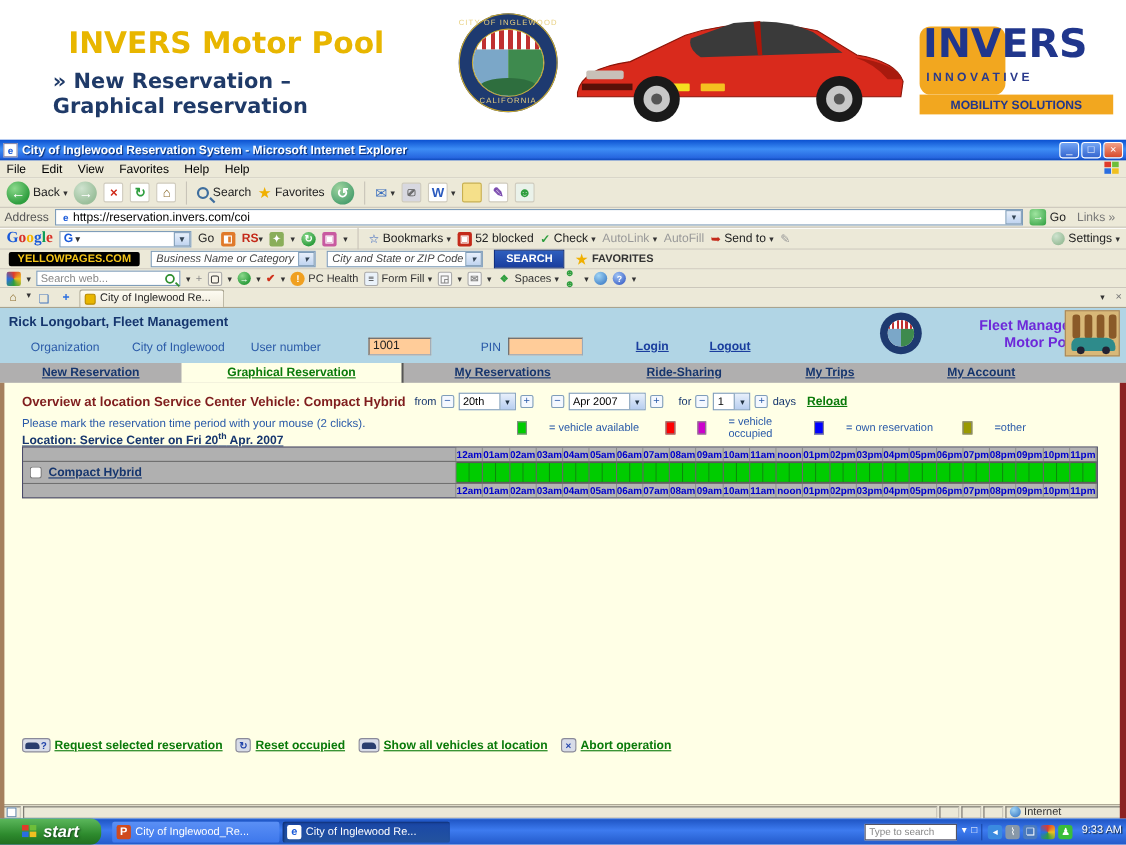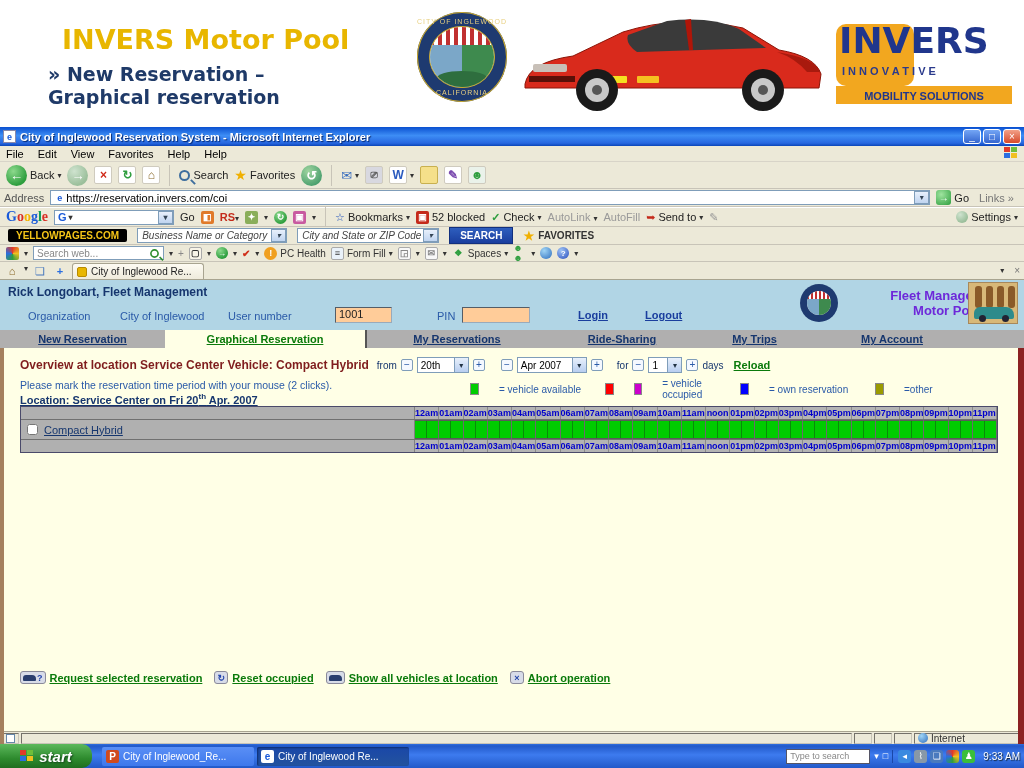--- a/index.html
+++ b/index.html
@@ -128,21 +128,21 @@
   .location-row sup{font-size:8px;}
   
   .grid{position:absolute;left:20px;top:58px;width:978px;border:1px solid #4A4A6A;background:#8F8F8F;}
   .g-row{display:flex;}
   .g-row.times{height:12px;background:#B0B0B0;}
   .g-left-spacer{width:394px;border-right:1px solid #808080;}
   .time-cell{flex:1;font-size:9px;font-weight:bold;color:#0000CC;border-right:1px solid #8A8A8A;display:flex;align-items:center;justify-content:center;background:#B4B4B4;white-space:nowrap;overflow:hidden;}
   .g-row.data{height:21px;border-top:1px solid #707070;border-bottom:1px solid #707070;}
   .g-left{width:394px;background:#B0B0B0;border-right:1px solid #808080;display:flex;align-items:center;padding-left:6px;gap:6px;}
   .g-left input{width:11px;height:11px;}
-  .vehicle-link{font-size:11px;font-weight:normal;color:#16366E;text-decoration:underline;cursor:pointer;}
+  .vehicle-link{font-size:11px;font-weight:bold;color:#16366E;text-decoration:underline;cursor:pointer;}
   .grid-slots{flex:1;display:flex;}
   .slot-cell{flex:1;display:flex;border-right:1px solid #6A6A6A;padding:1px 0;background:#5A5A5A;}
   .half{flex:1;border-right:1px solid #0A8A0A;cursor:pointer;}
   .half:last-child{border-right:none;}
   
   .action-row{position:absolute;left:20px;top:323px;display:flex;align-items:center;}
   .action-item{display:inline-flex;align-items:center;gap:4px;margin-right:12px;cursor:pointer;}
   .icon-box{height:13px;min-width:14px;border:1px solid #8A8A9A;background:#D8DCE8;border-radius:3px;display:inline-flex;align-items:center;justify-content:center;padding:0 2px;font-size:9px;color:#2244AA;gap:1px;}
   .mini-car{display:inline-block;width:13px;height:6px;background:#2A3E6E;border-radius:3px 4px 1px 1px;}
   .action-label{font-size:11px;font-weight:bold;color:#0A7A0A;text-decoration:underline;}
@@ -157,21 +157,21 @@
   .taskbar{position:absolute;left:0;top:744px;width:1024px;height:24px;background:linear-gradient(to bottom,#2F6FE0 0%,#2259C9 8%,#3D7BEF 45%,#2259C9 100%);display:flex;align-items:center;}
   .start-btn{width:92px;height:24px;border-radius:0 10px 10px 0;background:linear-gradient(#5CB85C 0%,#2E8B2E 60%,#1F6E1F 100%);display:flex;align-items:center;justify-content:center;gap:5px;color:#fff;font-size:15px;font-weight:bold;font-style:italic;text-shadow:1px 1px 2px #14421A;cursor:pointer;}
   .flag-sm{width:14px;height:13px;display:grid;grid-template-columns:6px 6px;grid-template-rows:5px 5px;gap:1px;}
   .taskbar-tasks{display:flex;gap:3px;margin-left:10px;}
   .task-btn{width:152px;height:19px;border-radius:2px;background:linear-gradient(#5A8FF5,#3E78EC);box-shadow:0 1px 1px #16railway,inset 0 1px 0 #7FAAF8;display:flex;align-items:center;gap:4px;padding:0 4px;color:#fff;font-size:10px;cursor:pointer;}
   .task-btn.active{background:linear-gradient(#1A47A8,#23539E);box-shadow:inset 1px 1px 2px #0E2E6E;}
   .task-icon{width:13px;height:13px;border-radius:2px;display:flex;align-items:center;justify-content:center;font-size:10px;font-weight:bold;flex:0 0 13px;}
   .task-icon.powerpoint-icon{background:#D04A1E;color:#fff;}
   .task-icon.ie-icon{background:#fff;color:#1A5AD9;}
   .task-label{white-space:nowrap;overflow:hidden;}
-  .tb-right{margin-left:auto;display:flex;align-items:center;gap:4px;padding-right:4px;}
+  .tb-right{margin-left:auto;display:flex;gap:4px;padding-right:4px;}
   .tb-search{width:84px;height:15px;background:#fff;border:1px solid #556;font-size:9px;color:#888;display:flex;align-items:center;padding-left:3px;}
   .tb-ic{color:#fff;font-size:9px;}
   .tray{display:flex;align-items:center;gap:3px;border-left:1px solid #1A47A8;padding-left:5px;}
   .tray-ic{width:13px;height:13px;border-radius:3px;display:flex;align-items:center;justify-content:center;font-size:9px;color:#fff;}
   .clock{color:#fff;font-size:10px;margin-left:4px;text-shadow:1px 1px 1px #123;}
 
   
   .edge-left{position:absolute;left:0;top:348px;width:4px;height:396px;background:#A5805E;z-index:40;}
   .edge-right{position:absolute;right:0;top:348px;width:6px;height:396px;background:#8B2222;z-index:40;}
 </style>

